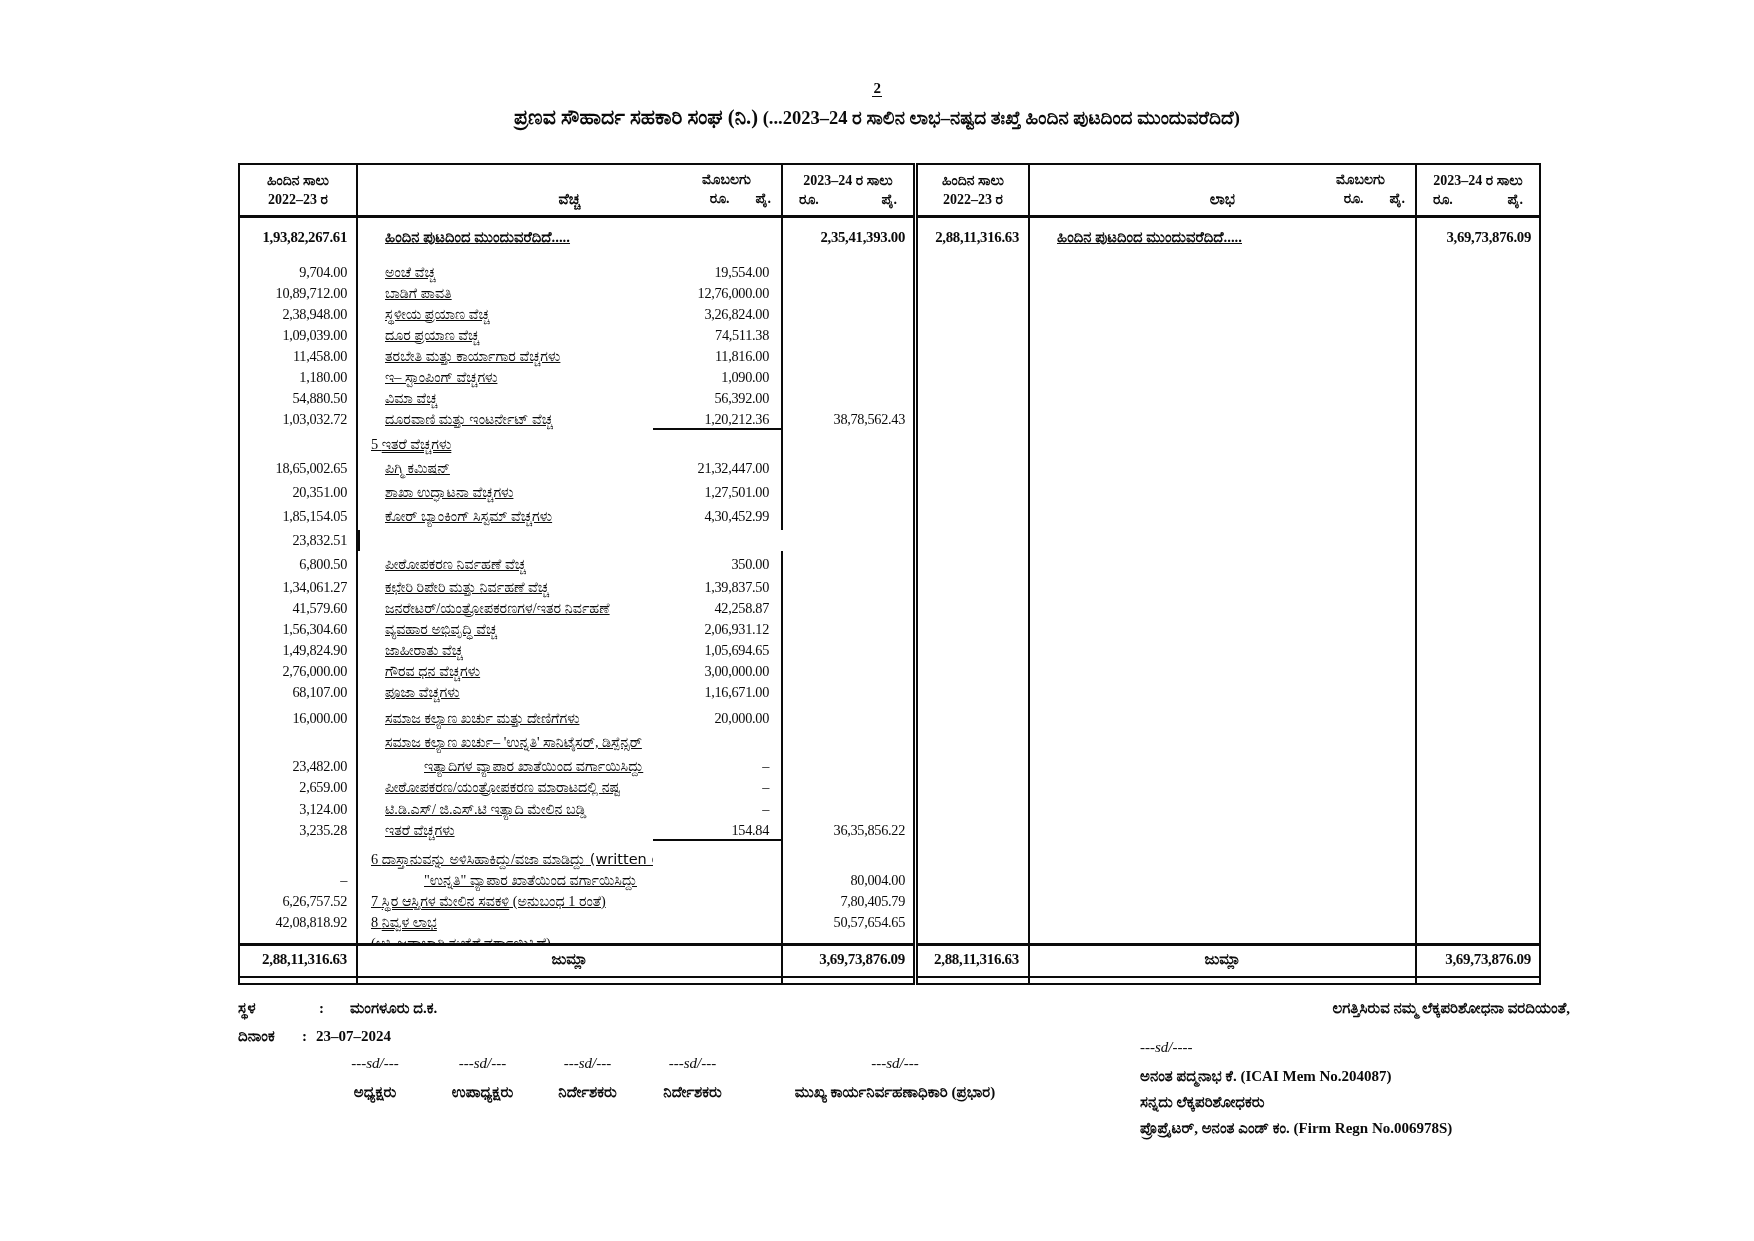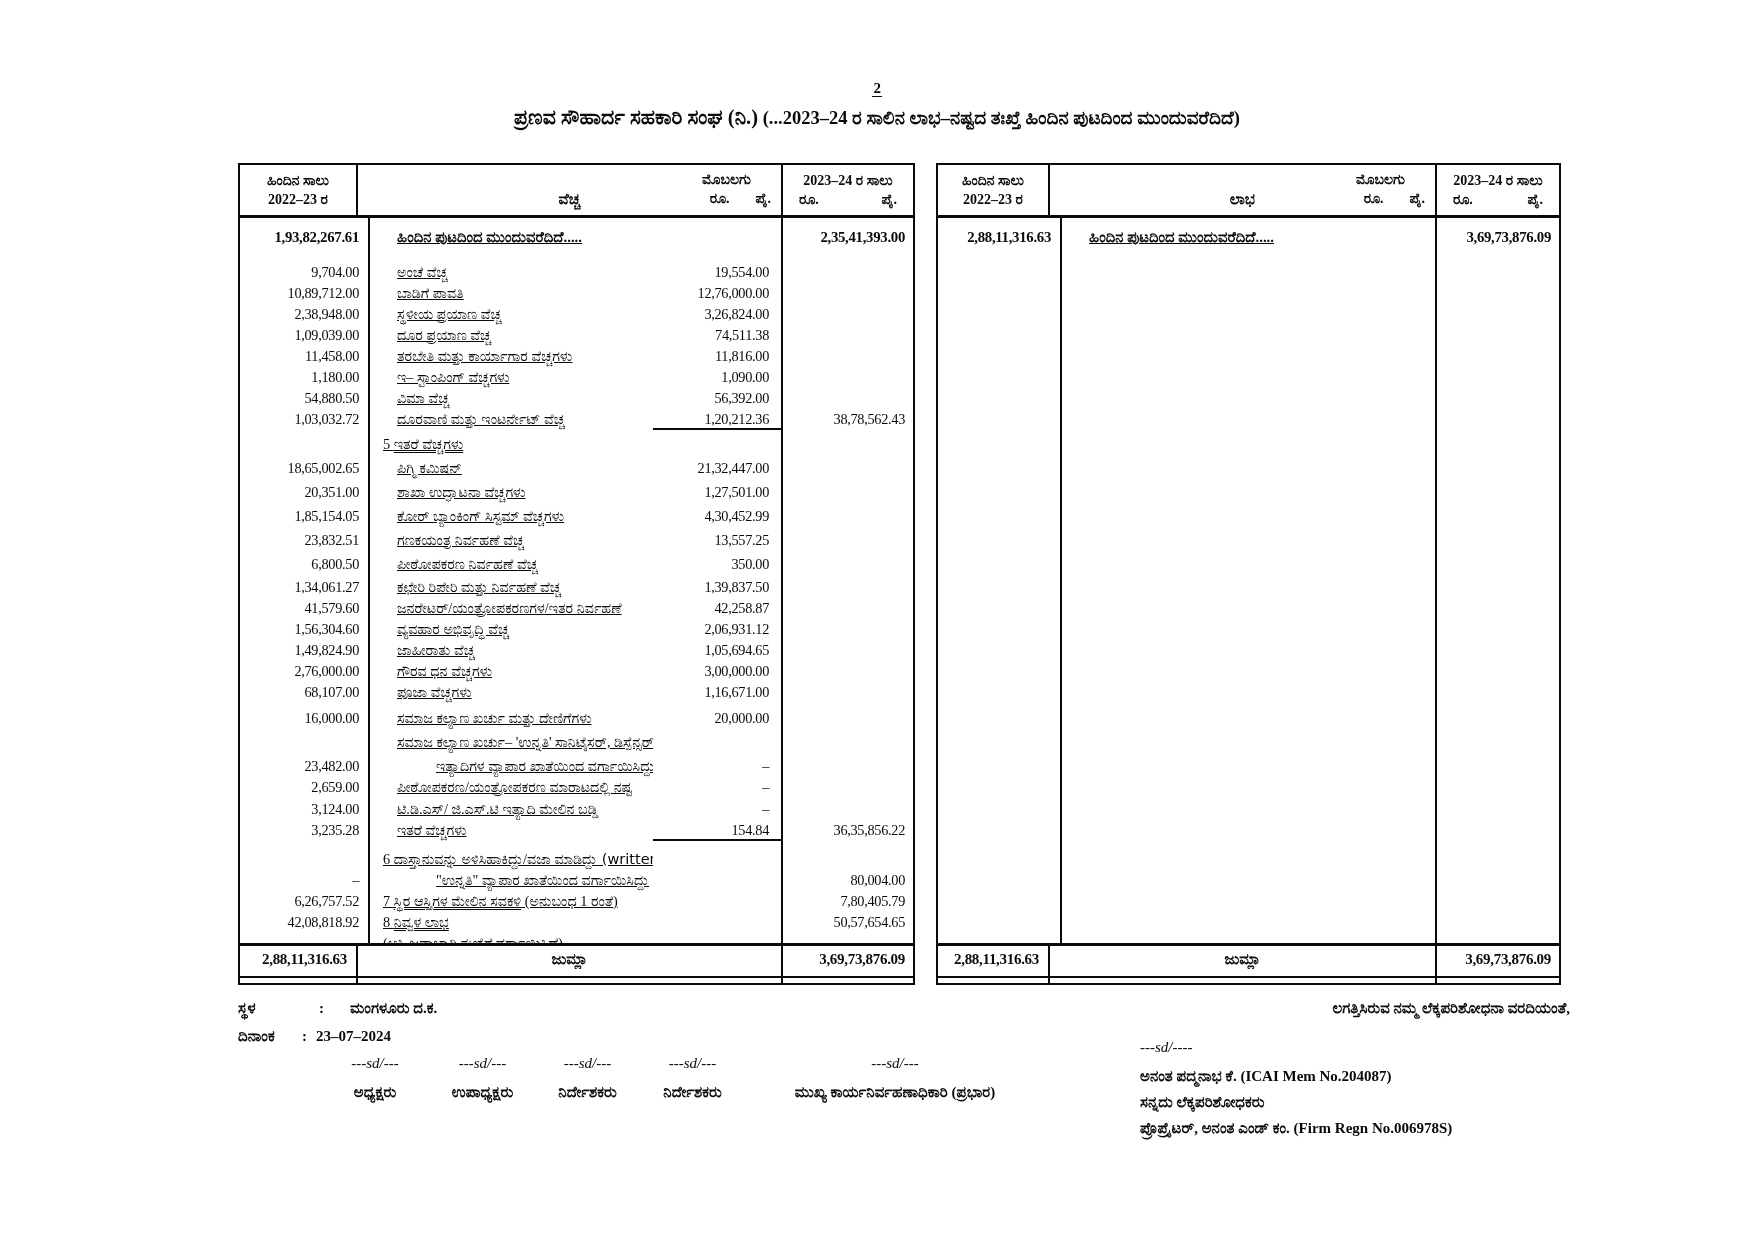--- a/index.html
+++ b/index.html
@@ -10,40 +10,40 @@
   }
   .page{position:absolute;inset:0;}
   
   .pageno{position:absolute;top:80px;left:0;width:100%;text-align:center;
     font-size:15px;font-weight:bold;letter-spacing:1px;}
   .pageno .num{border-bottom:1.5px solid #0a0a0a;padding:0 1px;}
   .doc-title{position:absolute;top:106px;left:0;width:100%;text-align:center;
     font-weight:bold;font-size:18.5px;white-space:nowrap;}
   .doc-title .main{font-size:20.5px;}
   
-  .tables{position:absolute;top:163px;left:238px;width:1307px;display:flex;gap:21px;}
+  .tables{position:absolute;top:163px;left:238px;width:1307px;display:flex;gap:1px;}
   .half{border:2.5px solid #0a0a0a;height:822px;display:flex;flex-direction:column;
     box-sizing:border-box;background:#fff;flex:0 0 auto;}
   .half.left{width:677px;}
   .half.right{width:625px;}
   .t-head{display:flex;border-bottom:3px solid #0a0a0a;flex:0 0 50px;font-weight:bold;font-size:14px;}
   .h-prev{display:flex;flex-direction:column;justify-content:center;text-align:center;gap:3px;}
   .h-desc{flex:1 1 auto;display:flex;flex-direction:column;justify-content:center;gap:3px;min-width:0;}
   .h-desc .l1{text-align:right;padding-right:30px;}
   .h-desc .l2{position:relative;text-align:center;font-size:15px;}
   .h-desc .rupai{position:absolute;right:10px;top:0;font-size:14px;}
   .h-desc .rupai .ru{margin-right:26px;}
   .h-cur{display:flex;flex-direction:column;justify-content:center;text-align:center;gap:3px;}
   .h-cur .l2{display:flex;justify-content:space-between;padding:0 16px;}
   
   .c-prev,.h-prev{flex:0 0 118px;border-right:2px solid #0a0a0a;box-sizing:border-box;}
   .c-cur,.h-cur{flex:0 0 132px;border-left:2px solid #0a0a0a;box-sizing:border-box;}
   .half.right .c-prev,.half.right .h-prev{flex:0 0 112px;}
   .half.right .c-cur,.half.right .h-cur{flex:0 0 124px;}
-  .t-body{display:flex;flex-direction:column;flex:1 1 auto;overflow:hidden;padding-left:12px;}
+  .t-body{display:flex;flex-direction:column;flex:1 1 auto;overflow:hidden;}
   .t-row{display:flex;flex:0 0 auto;height:21px;line-height:21px;font-size:14.3px;}
   .t-row.spacer,.t-row.t-fill{height:auto;}
   .t-fill{flex:1 1 auto;min-height:0;}
   .c-prev{text-align:right;padding-right:9px;}
   .c-desc{flex:1 1 auto;display:flex;min-width:0;}
   .lbl{flex:1 1 auto;white-space:nowrap;overflow:hidden;text-decoration:underline;}
   .ind0{padding-left:13px;}
   .ind1{padding-left:27px;}
   .ind2{padding-left:66px;}
   .amt{flex:0 0 128px;text-align:right;padding-right:12px;box-sizing:border-box;}
@@ -249,24 +249,20 @@
             </div>
             <div class="c-cur num"></div>
           </div>
           <div class="t-row spacer" style="height: 3px;">
             <div class="c-prev"></div>
             <div class="c-desc"></div>
             <div class="c-cur"></div>
           </div>
           <div class="t-row">
             <div class="c-prev num">23,832.51</div>
-            <div class="c-desc">
-              <div class="lbl ind1"><span>ಗಣಕಯಂತ್ರ ನಿರ್ವಹಣೆ ವೆಚ್ಚ</span></div>
-              <div class="amt num">13,557.25</div>
-            </div>
             <div class="c-cur num"></div>
           </div>
           <div class="t-row spacer" style="height: 3px;">
             <div class="c-prev"></div>
             <div class="c-desc"></div>
             <div class="c-cur"></div>
           </div>
           <div class="t-row">
             <div class="c-prev num">6,800.50</div>
             <div class="c-desc">

